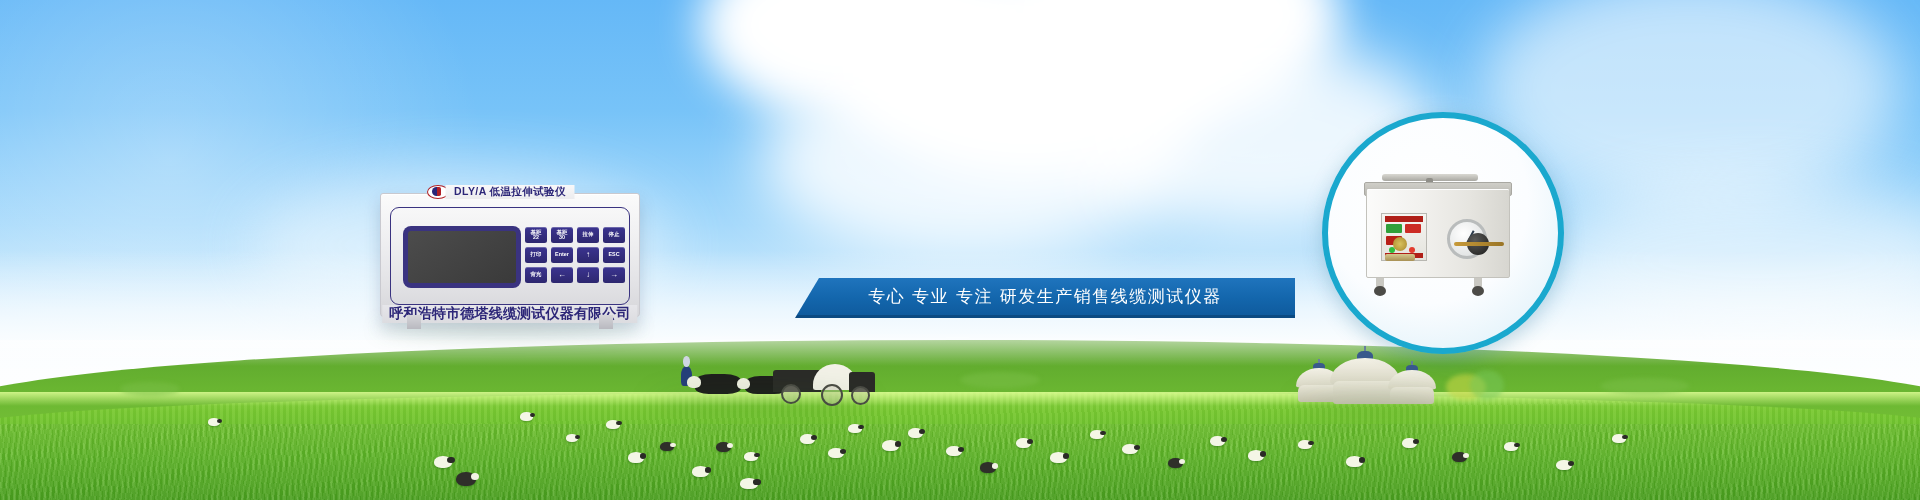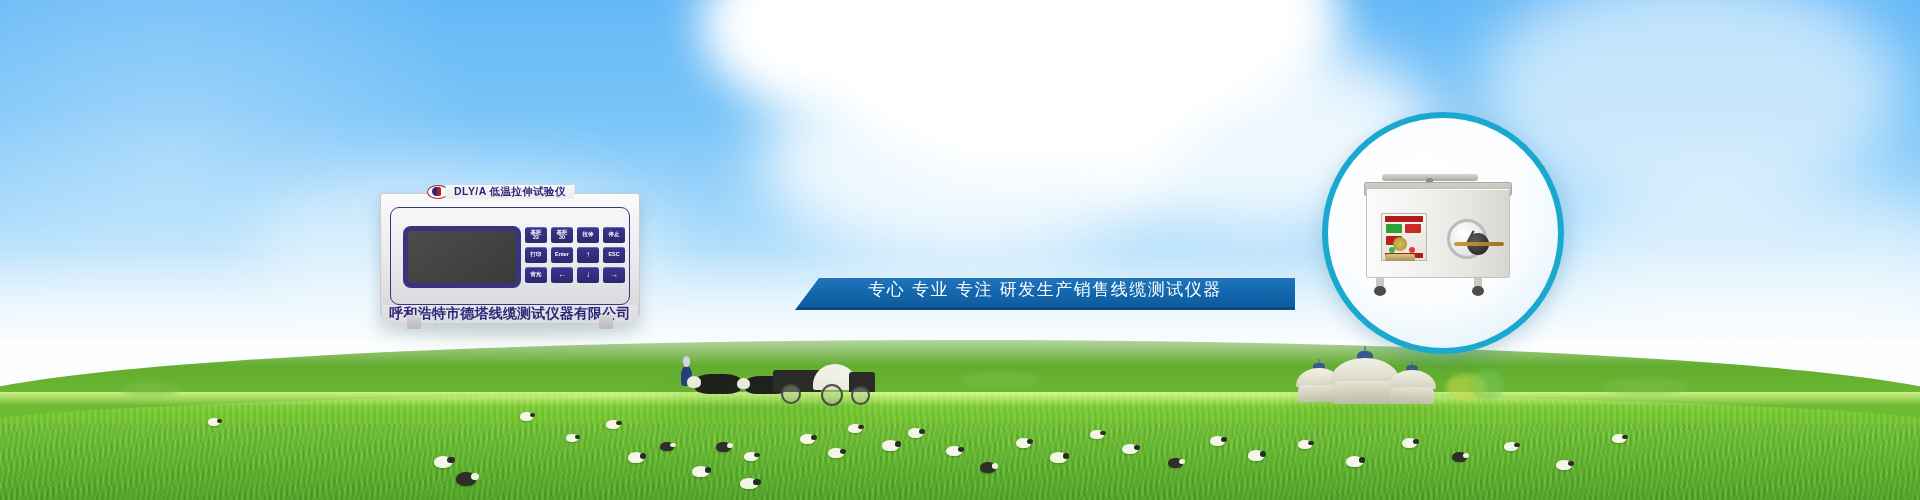--- a/index.html
+++ b/index.html
@@ -150,24 +150,24 @@
     box-shadow:0 2px 6px rgba(80,50,0,.18);
   }
   #orange-text{
     font-family:"DejaVu Sans","Liberation Sans",sans-serif;
     font-size:27px;font-weight:bold;color:#ffffff;letter-spacing:3px;
     white-space:nowrap;text-shadow:0 1px 2px rgba(150,80,0,.35);
   }
 
   
   #blue-bar{
-    position:absolute;left:795px;top:278px;width:500px;height:32px;
+    position:absolute;left:795px;top:278px;width:500px;height:40px;
     background:linear-gradient(to bottom,#1f74bd 0%,#1366ac 55%,#0f5b9e 100%);
     clip-path:polygon(24px 0,100% 0,100% 100%,0 100%);
-    display:flex;align-items:flex-start;justify-content:center;
+    display:flex;align-items:center;justify-content:center;
     border-bottom:3px solid #0b4a82;box-sizing:border-box;
     box-shadow:0 2px 7px rgba(10,50,90,.25);
   }
   #blue-text{
     font-family:"DejaVu Sans","Liberation Sans",sans-serif;
     font-size:17px;color:#ffffff;letter-spacing:1.5px;white-space:nowrap;
   }
 
   
   #photo-circle{

